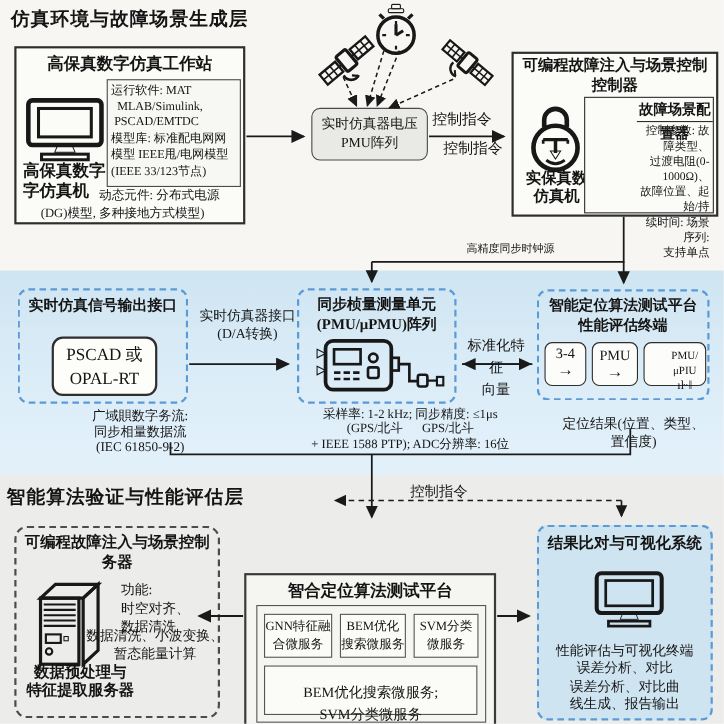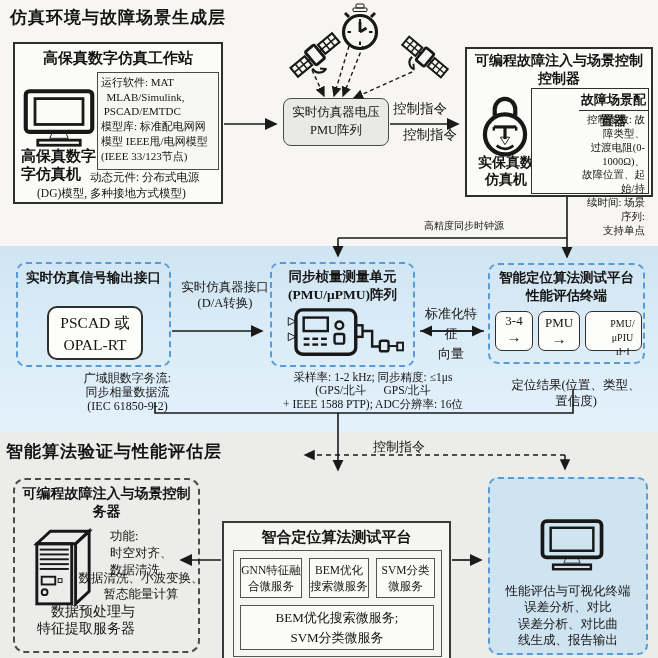--- a/index.html
+++ b/index.html
@@ -225,44 +225,45 @@
         <rect x="10" y="52" width="14" height="8" stroke-width="2"></rect>
         <rect x="27" y="54" width="4" height="4" fill="#181818" stroke="none"></rect>
         <circle cx="13" cy="68" r="3" stroke-width="2"></circle>
       </svg>
     </div>
     <div class="abs pre" style="left:95px;top:48px;width:90px;font-size:12.5px;line-height:1.35;">功能:
 时空对齐、
 数据清洗</div>
     <div class="abs ctr pre" style="left:63px;top:90px;width:126px;font-size:12.5px;line-height:1.3;">数据清洗、小波变换、
 暂态能量计算</div>
-    <div class="abs ctr pre" style="left:-4px;top:124px;width:124px;font-size:14px;font-weight:normal;line-height:1.2;text-align:right;">数据预处理与
+    <div class="abs ctr pre" style="left:-4px;top:124px;width:124px;font-size:14px;font-weight:bold;line-height:1.2;">数据预处理与
 特征提取服务器</div>
   </div>
 
   <div class="abs" style="left:373px;top:438px;font-size:13px;">控制指令</div>
 
   <div class="abs" style="left:222px;top:477px;width:229px;height:141px;border:2px solid #3a3a3a;background:#f5f5f2;box-sizing:border-box;margin-top:44px;">
     <div class="abs ctr" style="left:0;top:5px;width:100%;font-size:15px;font-weight:bold;">智合定位算法测试平台</div>
     <div class="abs" style="left:9px;top:27px;width:209px;height:107px;border:1.6px solid #555;box-sizing:border-box;">
       <div class="abs" style="left:6px;top:7px;display:flex;gap:7px;">
         <div class="ctr pre" style="width:62px;height:40px;border:1.5px solid #555;background:#fbfbf8;font-size:11.5px;line-height:1.35;padding-top:4px;box-sizing:border-box;">GNN特征融
 合微服务</div>
         <div class="ctr pre" style="width:60px;height:40px;border:1.5px solid #555;background:#fbfbf8;font-size:11.5px;line-height:1.35;padding-top:4px;box-sizing:border-box;">BEM优化
 搜索微服务</div>
         <div class="ctr pre" style="width:59px;height:40px;border:1.5px solid #555;background:#fbfbf8;font-size:11.5px;line-height:1.35;padding-top:4px;box-sizing:border-box;">SVM分类
 微服务</div>
       </div>
-      <div class="abs ctr pre" style="left:6px;top:54px;width:194px;height:45px;border:1.5px solid #555;background:#fbfbf8;font-size:13px;line-height:1.5;padding-top:2px;box-sizing:border-box;">BEM优化搜索微服务;
+      <div class="abs ctr pre" style="left:6px;top:54px;width:194px;height:45px;border:1.5px solid #555;background:#fbfbf8;font-size:13px;line-height:1.5;padding-top:14px;box-sizing:border-box;">BEM优化搜索微服务;
 SVM分类微服务</div>
     </div>
     <div class="abs ctr" style="left:0;top:140px;width:100%;font-size:13.5px;">部署于: Kubernetes容器云</div>
   </div>
 
   <div class="abs dash-blue" style="left:488px;top:477px;width:160px;height:178px;background:#cfe4f1;">
+    <div class="abs ctr" style="left:0;top:6px;width:100%;font-size:14px;font-weight:bold;">结果比对与可视化系统</div>
     <div class="abs icon" style="left:50px;top:38px;">
       <svg width="64" height="56" viewBox="0 0 78 64">
         <rect x="3" y="3" width="72" height="44" rx="5" stroke-width="4.5"></rect>
         <rect x="13" y="11" width="52" height="28" stroke-width="3"></rect>
         <path d="M32,47 h14 l3,7 h-20 z" fill="#181818" stroke="none"></path>
         <rect x="16" y="56" width="46" height="5.5" stroke-width="3"></rect>
       </svg>
     </div>
     <div class="abs ctr pre" style="left:2px;top:104px;width:152px;font-size:12.5px;line-height:1.3;">性能评估与可视化终端
 误差分析、对比

